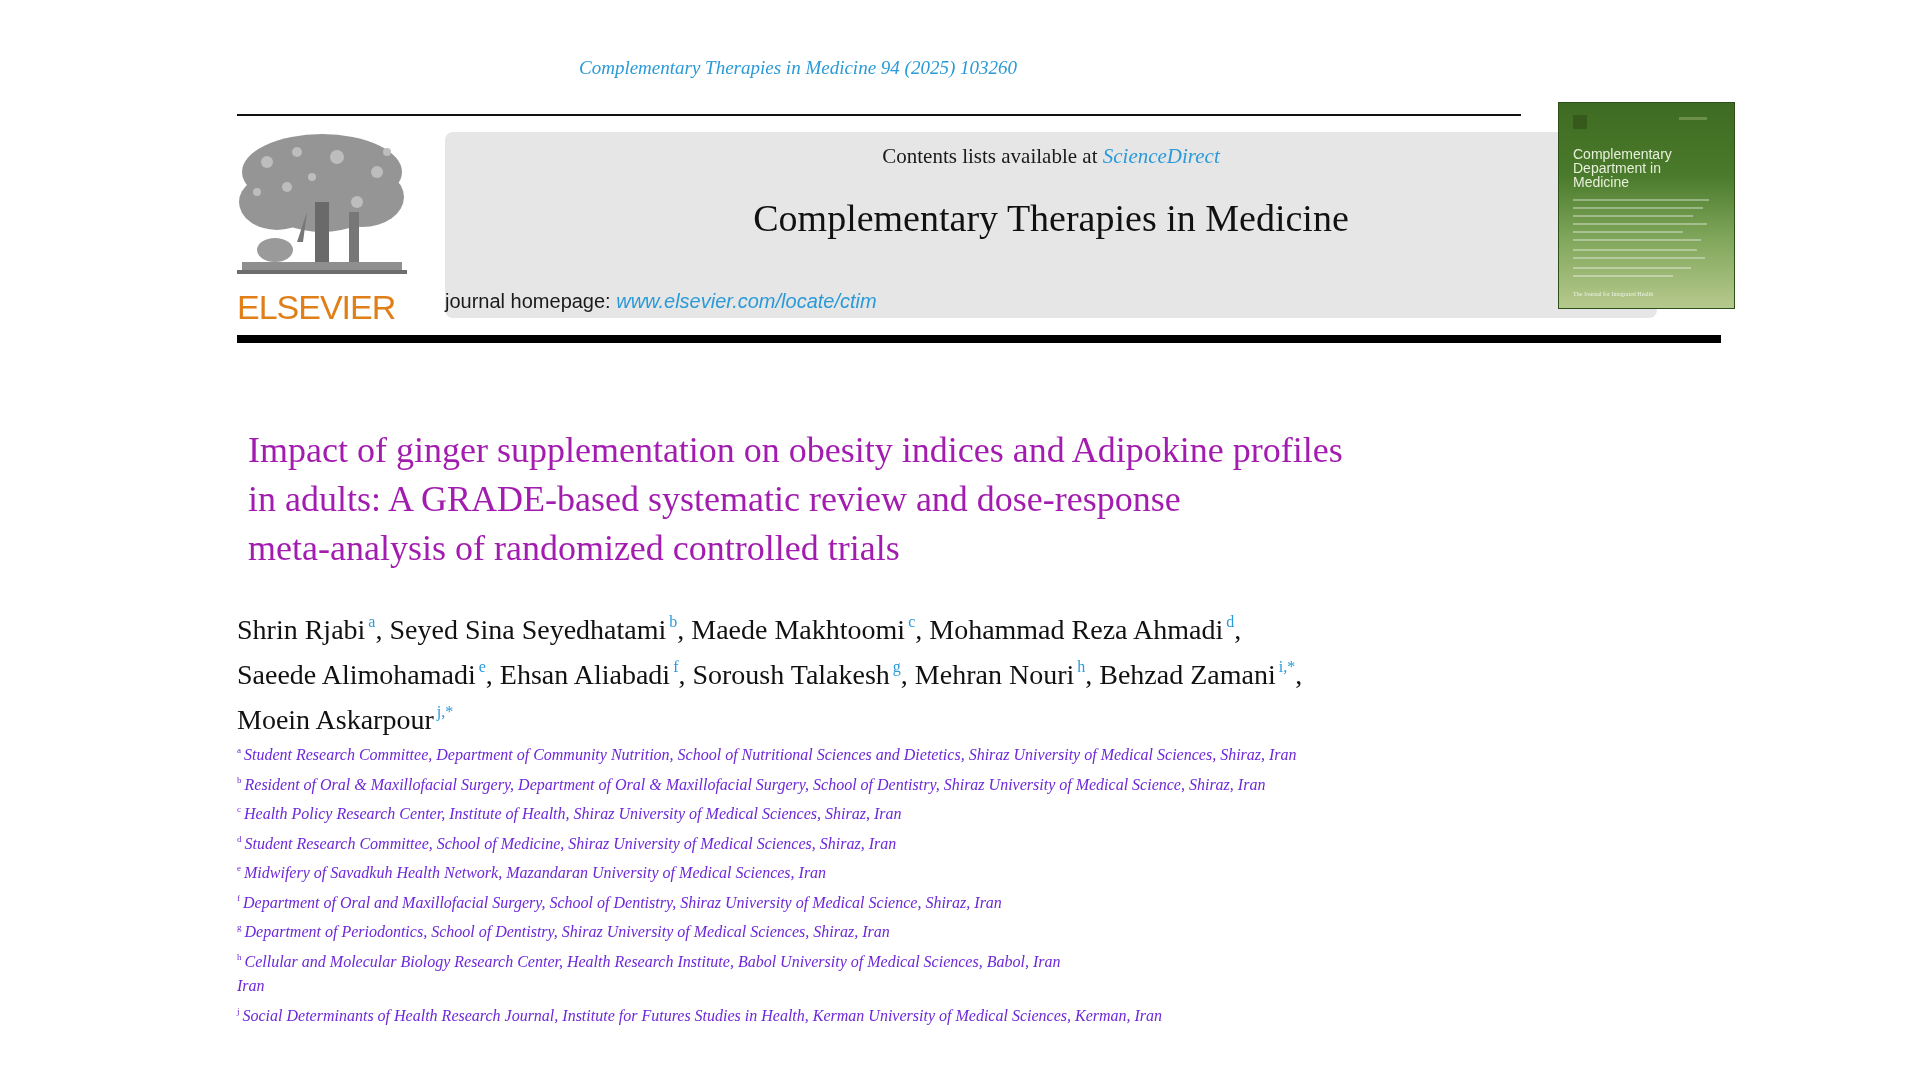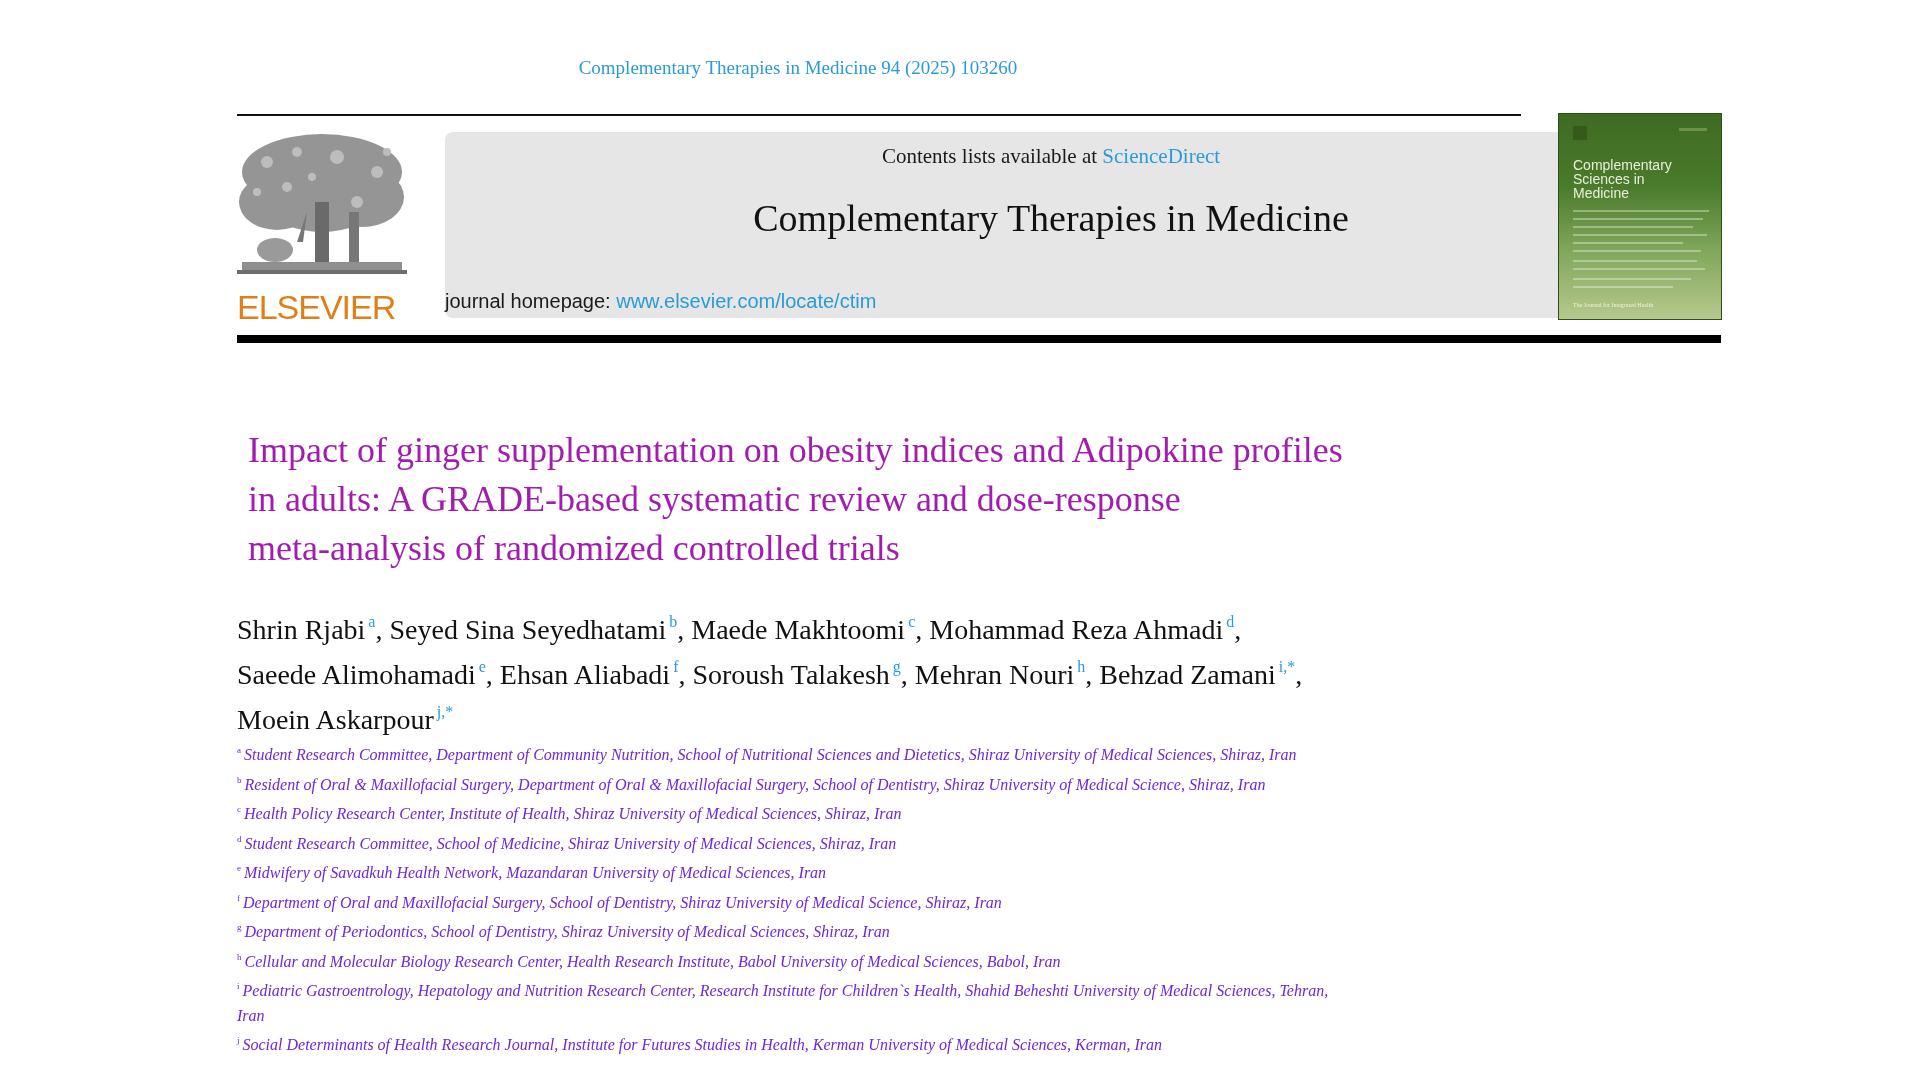--- a/index.html
+++ b/index.html
@@ -1,21 +1,21 @@
 <!DOCTYPE html>
 <html><head>
 <meta charset="utf-8">
 <style>
   html, body { margin: 0; padding: 0; }
   body {
     width: 1920px; height: 1080px; background: #ffffff; position: relative; overflow: hidden;
     font-family: "DejaVu Serif", "Liberation Serif", serif; color: #1a1a1a;
   }
   .abs { position: absolute; }
-  .link { color: #2a9ad8; }
+  .link { color: #2a9ad8; font-style: italic; }
 
   #running-head {
     left: 0; width: 1596px; top: 57px; text-align: center;
     font-family: "Liberation Serif", serif; font-size: 19px; color: #2a9ad8;
   }
   #rule-top { left: 237px; top: 114px; width: 1284px; height: 2px; background: #111; }
   #rule-bottom { left: 237px; top: 335px; width: 1484px; height: 8px; background: #000; }
 
   
   #logo { left: 237px; top: 132px; width: 170px; height: 190px; }
@@ -34,21 +34,21 @@
     left: 0; right: 0; top: 64px; text-align: center;
     font-family: "Liberation Serif", serif; font-size: 38px; color: #111;
   }
   #homepage-line {
     left: 0; right: 0; top: 158px; text-align: left;
     font-family: "Liberation Sans", sans-serif; font-size: 20px; color: #1a1a1a;
   }
 
   
   #cover {
-    left: 1558px; top: 113px; width: 164px; height: 207px;
+    left: 1558px; top: 102px; width: 177px; height: 207px;
     background: linear-gradient(to bottom, #3e6b22 0%, #4a7a2b 35%, #7ea559 65%, #b6c98d 100%);
     border: 1px solid #2f4f1a; box-sizing: border-box; padding-left: 46px;
   }
   #cover-title {
     left: 14px; top: 44px; width: 140px; color: #e7f0da;
     font-family: "Liberation Sans", sans-serif; font-size: 14px; line-height: 14px;
   }
   .cover-line { position: absolute; left: 14px; height: 2px; background: rgba(255,255,255,0.35); }
   #cover-tagline {
     left: 14px; top: 188px; font-family: "Liberation Serif", serif; font-size: 6px; color: #eef3e6;
@@ -120,21 +120,21 @@
   <div class="abs" id="homepage-line">
     <span>journal homepage: </span><span class="link">www.elsevier.com/locate/ctim</span>
   </div>
 </div>
 
 <div class="abs" id="cover">
   <div class="abs" style="left:14px;top:12px;width:14px;height:14px;background:#355a1c;"></div>
   <div class="abs" style="left:120px;top:14px;width:28px;height:3px;background:#6c8f4b;"></div>
   <div class="abs" id="cover-title">
     <div>Complementary</div>
-    <div>Sciences in</div>
+    <div>Department in</div>
     <div>Medicine</div>
   </div>
   <div class="cover-line" style="top:96px;width:136px;"></div>
   <div class="cover-line" style="top:104px;width:130px;"></div>
   <div class="cover-line" style="top:112px;width:120px;"></div>
   <div class="cover-line" style="top:120px;width:134px;"></div>
   <div class="cover-line" style="top:128px;width:110px;"></div>
   <div class="cover-line" style="top:136px;width:128px;"></div>
   <div class="cover-line" style="top:146px;width:124px;"></div>
   <div class="cover-line" style="top:154px;width:132px;"></div>
@@ -165,16 +165,15 @@
 
 <div class="abs" id="affiliations">
   <div><sup>a</sup><span>Student Research Committee, Department of Community Nutrition, School of Nutritional Sciences and Dietetics, Shiraz University of Medical Sciences, Shiraz, Iran</span></div>
   <div><sup>b</sup><span>Resident of Oral &amp; Maxillofacial Surgery, Department of Oral &amp; Maxillofacial Surgery, School of Dentistry, Shiraz University of Medical Science, Shiraz, Iran</span></div>
   <div><sup>c</sup><span>Health Policy Research Center, Institute of Health, Shiraz University of Medical Sciences, Shiraz, Iran</span></div>
   <div><sup>d</sup><span>Student Research Committee, School of Medicine, Shiraz University of Medical Sciences, Shiraz, Iran</span></div>
   <div><sup>e</sup><span>Midwifery of Savadkuh Health Network, Mazandaran University of Medical Sciences, Iran</span></div>
   <div><sup>f</sup><span>Department of Oral and Maxillofacial Surgery, School of Dentistry, Shiraz University of Medical Science, Shiraz, Iran</span></div>
   <div><sup>g</sup><span>Department of Periodontics, School of Dentistry, Shiraz University of Medical Sciences, Shiraz, Iran</span></div>
   <div><sup>h</sup><span>Cellular and Molecular Biology Research Center, Health Research Institute, Babol University of Medical Sciences, Babol, Iran</span></div>
-  <div><sup>i</sup><span>Pediatric Gastroentrology, Hepatology and Nutrition Research Center, Research Institute for Children`s Health, Shahid Beheshti University of Medical Sciences, Tehran,</span></div>
   <div>Iran</div>
   <div><sup>j</sup><span>Social Determinants of Health Research Journal, Institute for Futures Studies in Health, Kerman University of Medical Sciences, Kerman, Iran</span></div>
 </div>
 
 </body></html>

